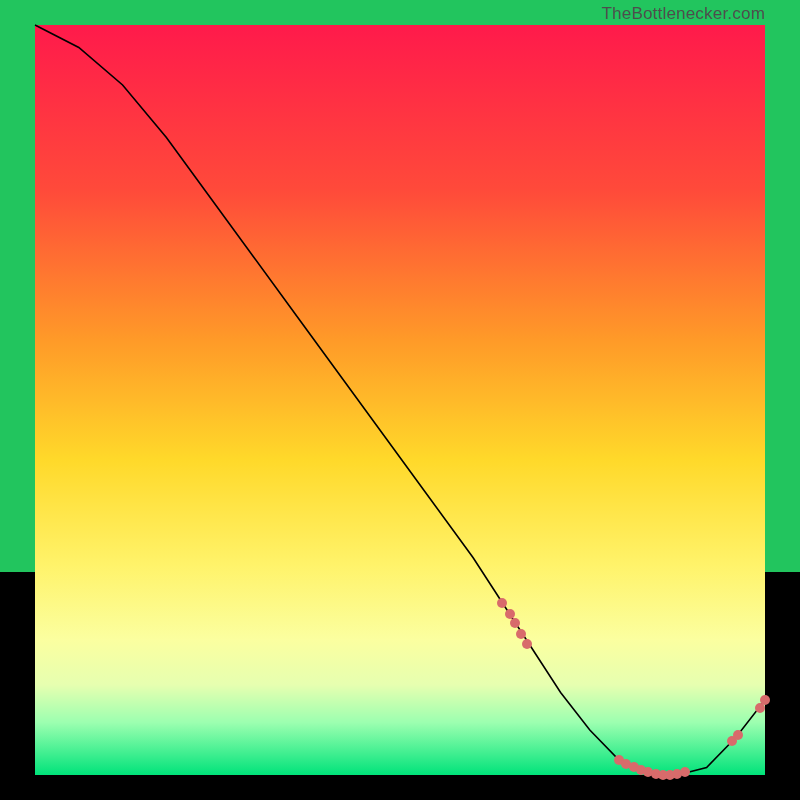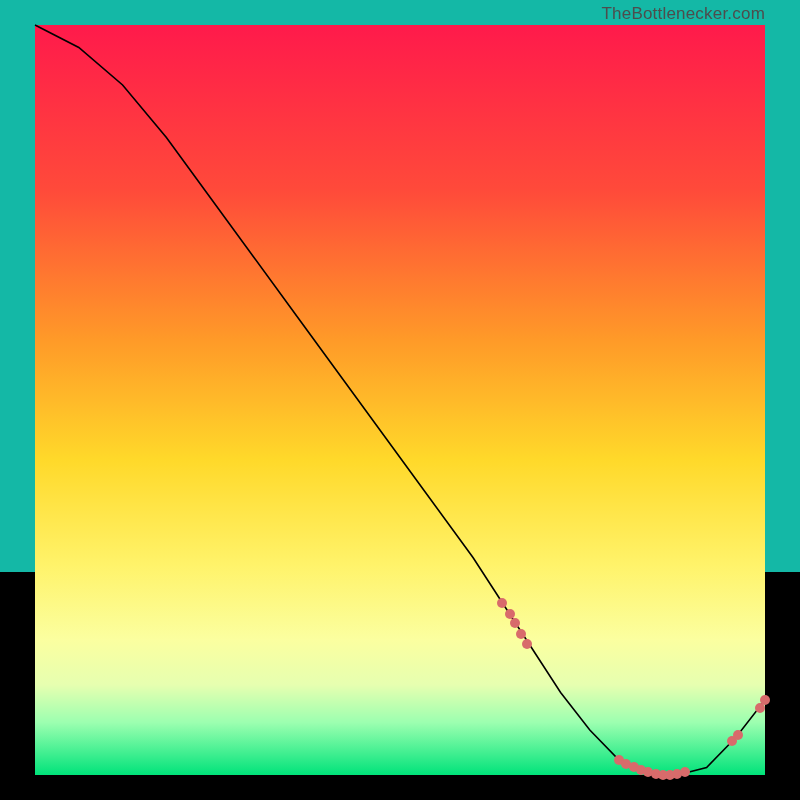--- a/index.html
+++ b/index.html
@@ -1,21 +1,21 @@
 <!DOCTYPE html>
 <html><head>
 <meta charset="utf-8">
 <style>
   * { margin: 0; padding: 0; box-sizing: border-box; }
   html, body { width: 800px; height: 800px; overflow: hidden; background: #000; }
   .stage {
     position: relative;
     width: 800px;
     height: 572px;
-    background: #14b8a6;
+    background: #22c55e;
   }
   .plot {
     position: absolute;
     left: 35px;
     top: 25px;
     width: 730px;
     height: 750px;
     background: linear-gradient(
       to bottom,
       #ff1a4b 0%,

